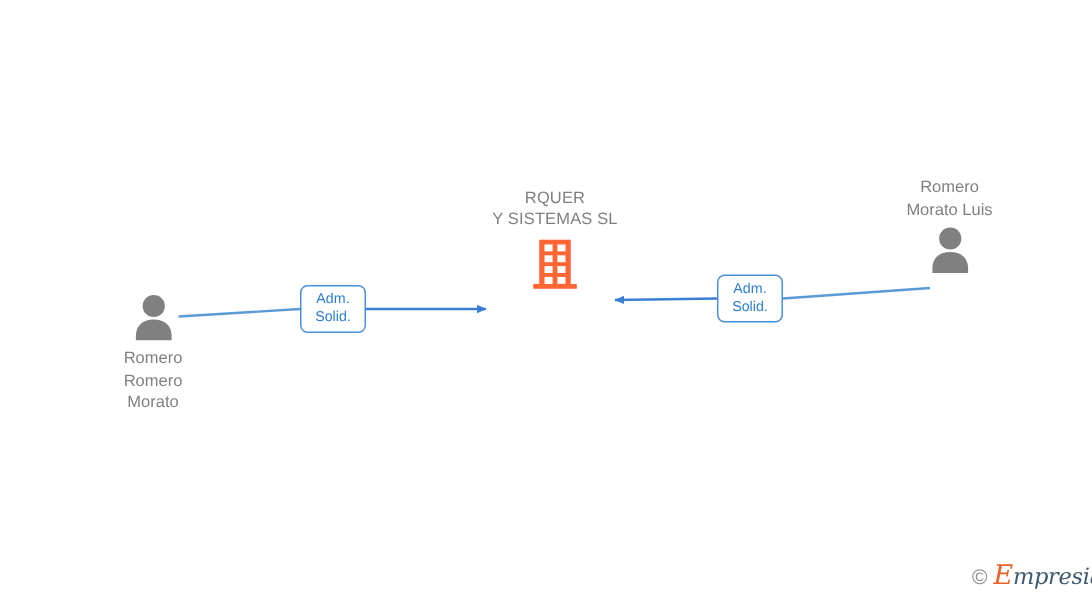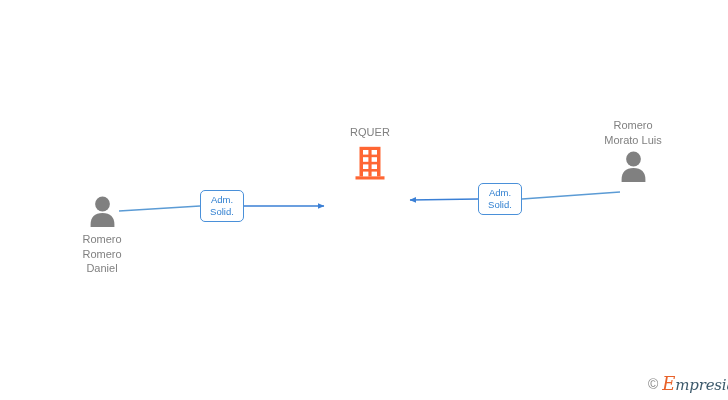--- a/index.html
+++ b/index.html
@@ -154,20 +154,21 @@
 
     <line x1="244" y1="206" x2="324" y2="206" stroke="#3a7fd5" stroke-width="1.6" marker-end="url(#arrow-right)"></line>
 
     <line x1="620" y1="192" x2="522" y2="199" stroke="#5b9bd5" stroke-width="1.6"></line>
 
     <line x1="478" y1="199" x2="410" y2="200" stroke="#3a7fd5" stroke-width="1.6" marker-end="url(#arrow-left)"></line>
   </svg>
 
   <div class="node" id="company-node">
     <div class="company-name">RQUER</div>
+    <div class="company-name">Y SISTEMAS SL</div>
     <div class="company-icon-wrap">
       <svg width="30" height="34" viewBox="0 0 30 34">
 
         <rect x="4.5" y="0.8" width="21" height="29.5" fill="#ff6633"></rect>
 
         <rect x="0.5" y="30.3" width="29" height="3.2" fill="#ff6633"></rect>
 
         <rect x="8" y="4" width="5.4" height="4.6" fill="#ffffff"></rect>
         <rect x="16.6" y="4" width="5.4" height="4.6" fill="#ffffff"></rect>
         <rect x="8" y="11.2" width="5.4" height="4.6" fill="#ffffff"></rect>
@@ -183,21 +184,21 @@
 
   <div class="node" id="person-left-node">
     <div class="person-icon-wrap">
       <svg width="27" height="31" viewBox="0 0 27 31">
         <circle cx="13.5" cy="8" r="7.4" fill="#808080"></circle>
         <path d="M13.5,17 C5.6,17 1.6,21.6 1.6,28 L1.6,31 L25.4,31 L25.4,28 C25.4,21.6 21.4,17 13.5,17 Z" fill="#808080"></path>
       </svg>
     </div>
     <div class="person-name">Romero</div>
     <div class="person-name">Romero</div>
-    <div class="person-name">Daniel</div>
+    <div class="person-name">Morato</div>
   </div>
 
   <div class="node" id="person-right-node">
     <div class="person-name">Romero</div>
     <div class="person-name">Morato Luis</div>
     <div class="person-icon-wrap">
       <svg width="27" height="31" viewBox="0 0 27 31">
         <circle cx="13.5" cy="8" r="7.4" fill="#808080"></circle>
         <path d="M13.5,17 C5.6,17 1.6,21.6 1.6,28 L1.6,31 L25.4,31 L25.4,28 C25.4,21.6 21.4,17 13.5,17 Z" fill="#808080"></path>
       </svg>

